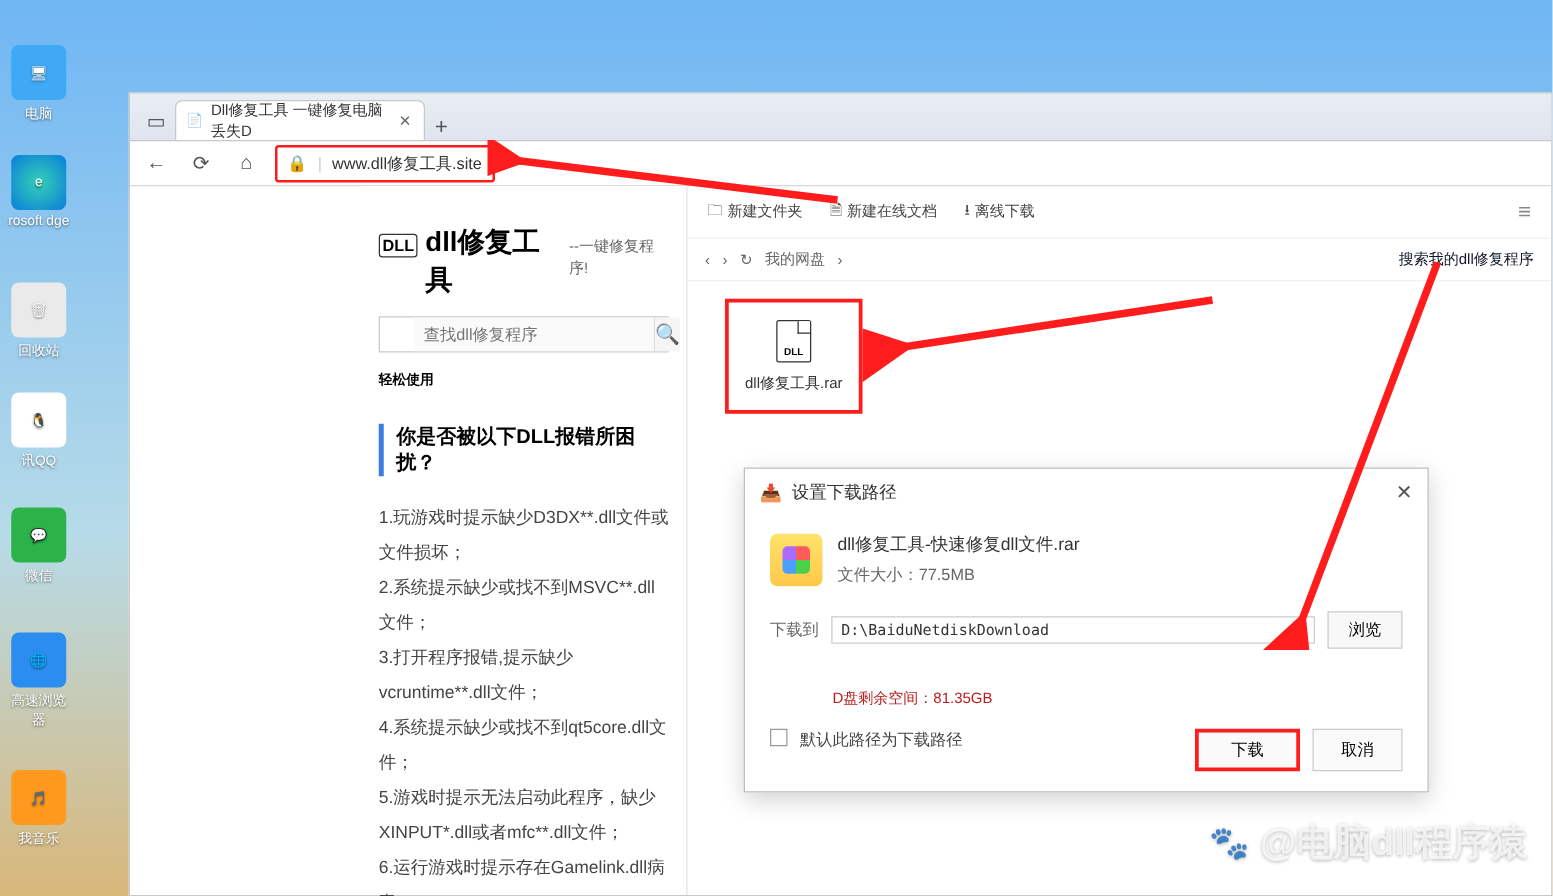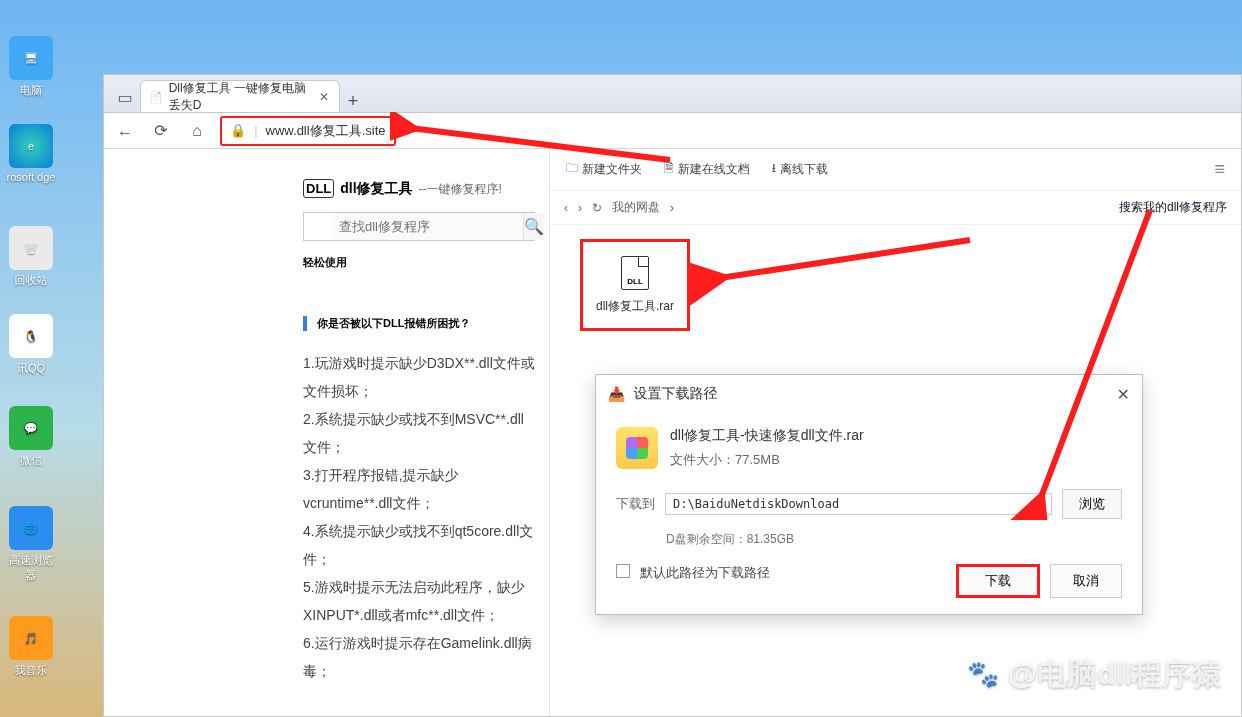--- a/index.html
+++ b/index.html
@@ -20,27 +20,27 @@
   .navbar { height: 36px; display:flex; align-items:center; gap:10px; padding:0 8px; border-bottom:1px solid #d8d8d8; }
   .nav-btn{ width:26px; height:26px; display:flex; align-items:center; justify-content:center; color:#555; border-radius:4px;}
   .urlbox{ flex:0 0 auto; border:2px solid #ff1c1c; padding:4px 8px; border-radius:3px; display:flex; align-items:center; gap:8px; color:#333; font-size:13px;}
   .lock{ color:#888; }
   .pipe{ color:#ccc;}
 
   .content { position:absolute; left:0; top:74px; right:0; bottom:0; }
   .sidebar{ position:absolute; left:185px; top:0; width:260px; bottom:0; background:#fff; padding:30px 14px 0 14px;}
   .logo{ display:flex; align-items:baseline; gap:6px; margin-bottom:14px; }
   .logo .ico{ font-size:13px; border:1.5px solid #333; border-radius:3px; padding:1px 2px; font-weight:bold;}
-  .logo .t{ font-size:14px; font-weight:bold;}
+  .logo .t{ font-size:22px; font-weight:bold;}
   .logo .sub{ font-size:12px; color:#666;}
   .search{ display:flex; border:1px solid #c9c9c9;padding-left:27px;}
   .search input{ flex:1; border:none; padding:6px 8px; font-size:13px; outline:none; background:#fafafa;}
   .search .sbtn{ width:30px; display:flex; align-items:center; justify-content:center; color:#777; border-left:1px solid #e0e0e0; background:#f5f5f5;}
   .easy{ font-size:11px; font-weight:bold; margin-top:14px;}
-  .headline{ font-size:11px; font-weight:bold; margin-top:46px; padding-left:10px; border-left:4px solid #3a7fe0;}
+  .headline{ font-size:16px; font-weight:bold; margin-top:28px; padding-left:10px; border-left:4px solid #3a7fe0;}
   .items{ margin-top:18px; font-size:14px; color:#444; line-height:2.0;}
 
   .panel{ position:absolute; left:445px; right:0; top:0; bottom:0; border-left:1px solid #e4e4e4; }
   .toolbar{ height:42px; display:flex; align-items:center; gap:22px; padding:0 16px; font-size:12px; color:#444; border-bottom:1px solid #eee;}
   .toolbar .menu{ margin-left:auto; font-size:18px; color:#888;}
   .toolbar .item{ display:flex; align-items:center; gap:4px;}
   .crumb{ height:34px; display:flex; align-items:center; gap:10px; padding:0 14px; font-size:12px; color:#666; border-bottom:1px solid #f1f1f1;}
   .crumb .right{ margin-left:auto; color:#0f172a;}
 
   .file{ position:absolute; left:30px; top:90px; width:110px; height:92px; border:3px solid #ff1c1c; display:flex; flex-direction:column; align-items:center; justify-content:center; gap:8px;}
@@ -54,21 +54,21 @@
   .dtitle .dx{ margin-left:auto; font-size:16px; color:#555;}
   .drow{ display:flex; gap:12px; padding:14px 20px; align-items:flex-start;}
   .appico{ width:42px; height:42px; background:linear-gradient(#ffe36b,#ffc94a); border-radius:6px; display:flex; align-items:center; justify-content:center; }
   .appico span{ display:block; width:22px; height:22px; background:conic-gradient(#ff5b5b 0 90deg,#4cd04c 90deg 180deg,#4c9fff 180deg 270deg,#aa6bff 270deg); border-radius:4px;}
   .fname2{ font-size:14px; color:#333;}
   .fsize{ font-size:13px; color:#666; margin-top:6px;}
   .pathrow{ display:flex; align-items:center; gap:10px; padding:6px 20px;}
   .pathlabel{ font-size:13px; color:#666;}
   .pathinput{ flex:1; border:1px solid #ccc; padding:3px 7px; font-size:12px; font-family:Consolas,monospace; color:#333;}
   .browse{ border:1px solid #ccc; background:#f8f8f8; padding:5px 16px; font-size:13px;}
-  .diskfree{ font-size:12px; color:#737373; padding:6px 20px 0 70px;}
+  .diskfree{ font-size:12px; color:#b91c1c; padding:6px 20px 0 70px;margin-top:19px;}
   .dfoot{ display:flex; padding:16px 20px; gap:10px;}
   .chk{ width:14px; height:14px; border:1px solid #999;}
   .chklbl{ font-size:13px; color:#444;}
   .dfoot .spacer{ flex:1;}
   .dlbtn{ border:3px solid #ff1c1c; padding:5px 26px; font-size:13px; background:#fafafa;}
   .cancel{ border:1px solid #ccc; padding:7px 22px; font-size:13px; background:#fafafa;}
 
   .arrow{ position:absolute; pointer-events:none; }
   .watermark{ position:absolute; right:20px; bottom:22px; color:rgba(255,255,255,.75); font-size:30px; font-weight:bold; text-shadow:0 1px 3px rgba(0,0,0,.3); display:flex; align-items:center; gap:8px;}
   .watermark .paw{ font-size:26px;}

